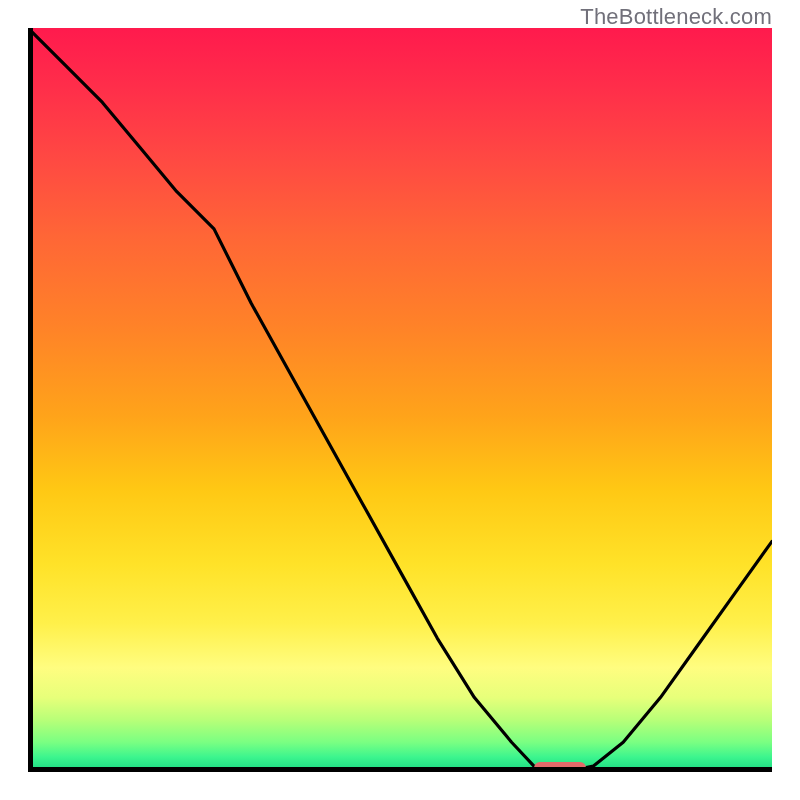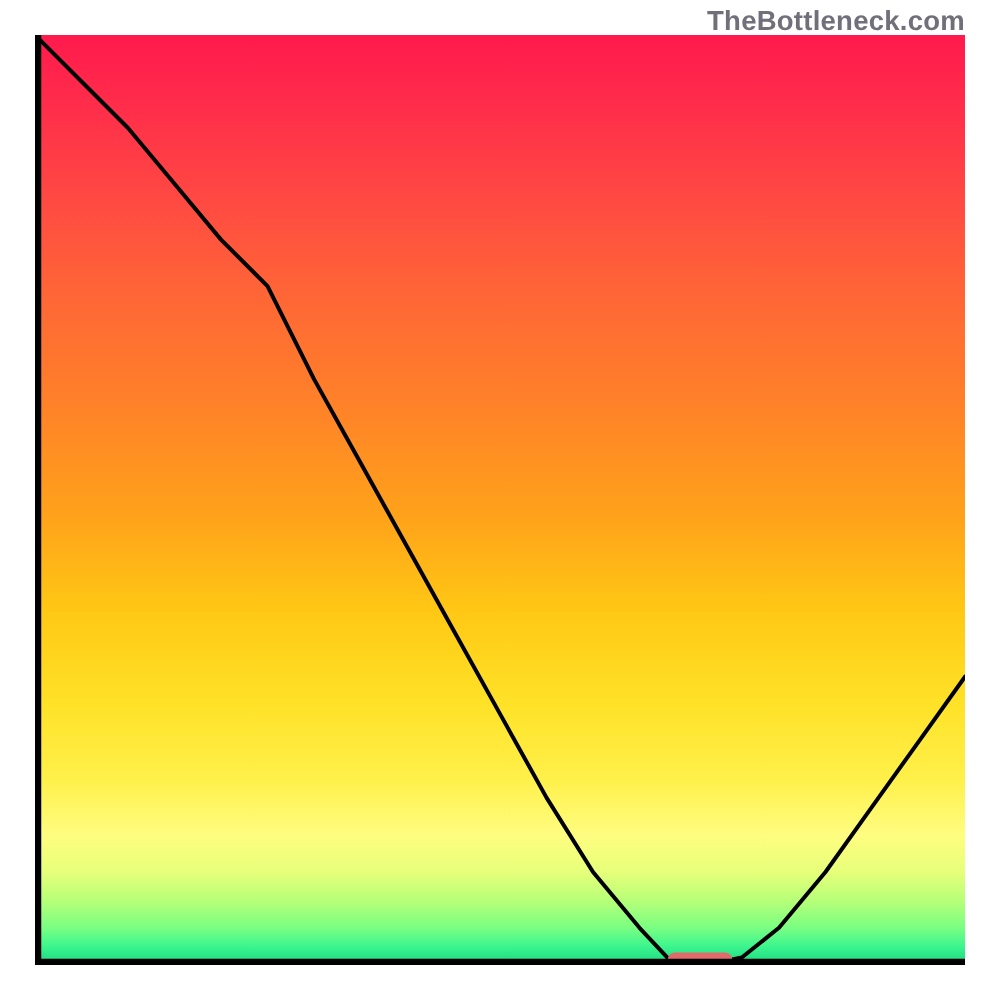--- a/index.html
+++ b/index.html
@@ -65,21 +65,21 @@
     border-bottom: 5px solid #000;
     box-sizing: border-box;
     pointer-events: none;
   }
   .watermark {
     position: absolute;
     top: 4px;
     right: 28px;
     font-family: Arial, Helvetica, sans-serif;
     font-size: 22px;
-    font-weight: 700;
+    font-weight: 400;
     color: #71707a;
     letter-spacing: 0.2px;
   }
   .marker {
     position: absolute;
     height: 12px;
     background: #e26a6a;
     border-radius: 6px;
   }
 </style>

